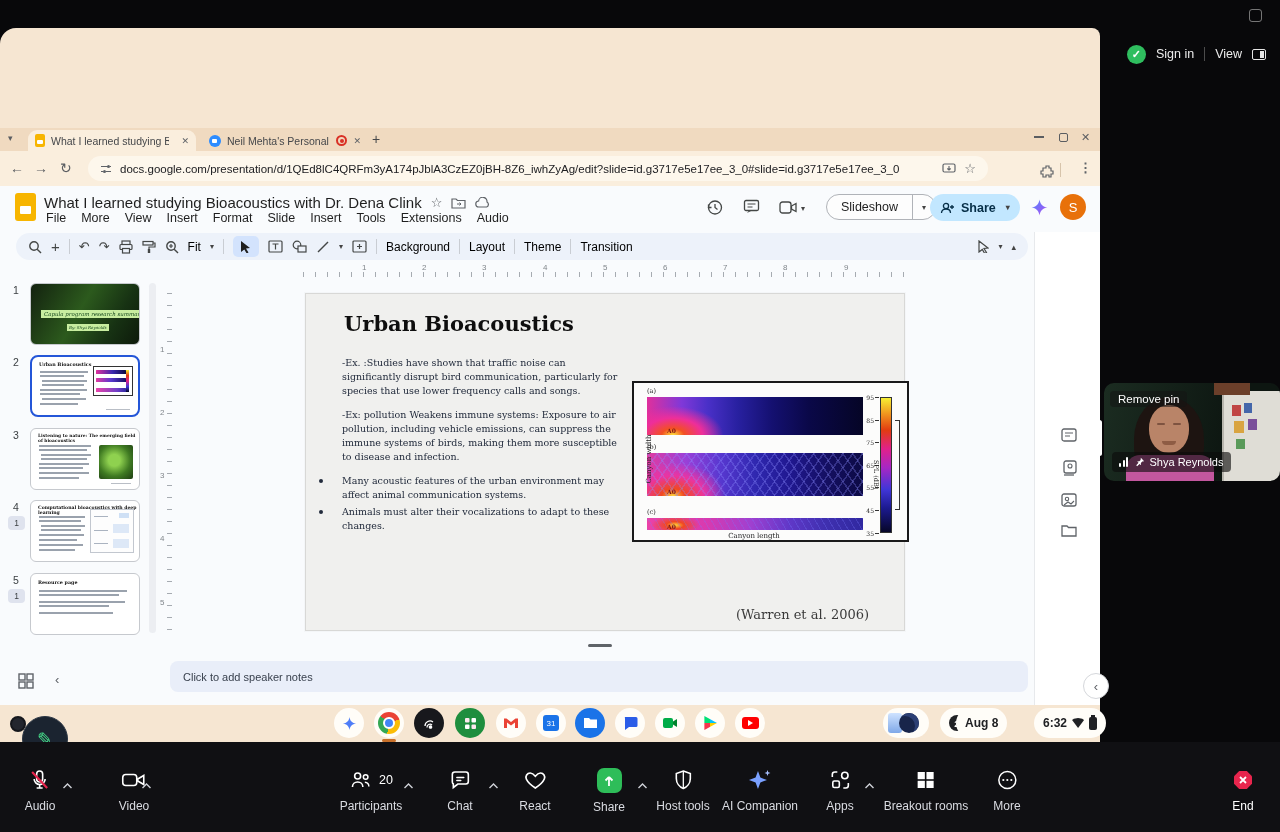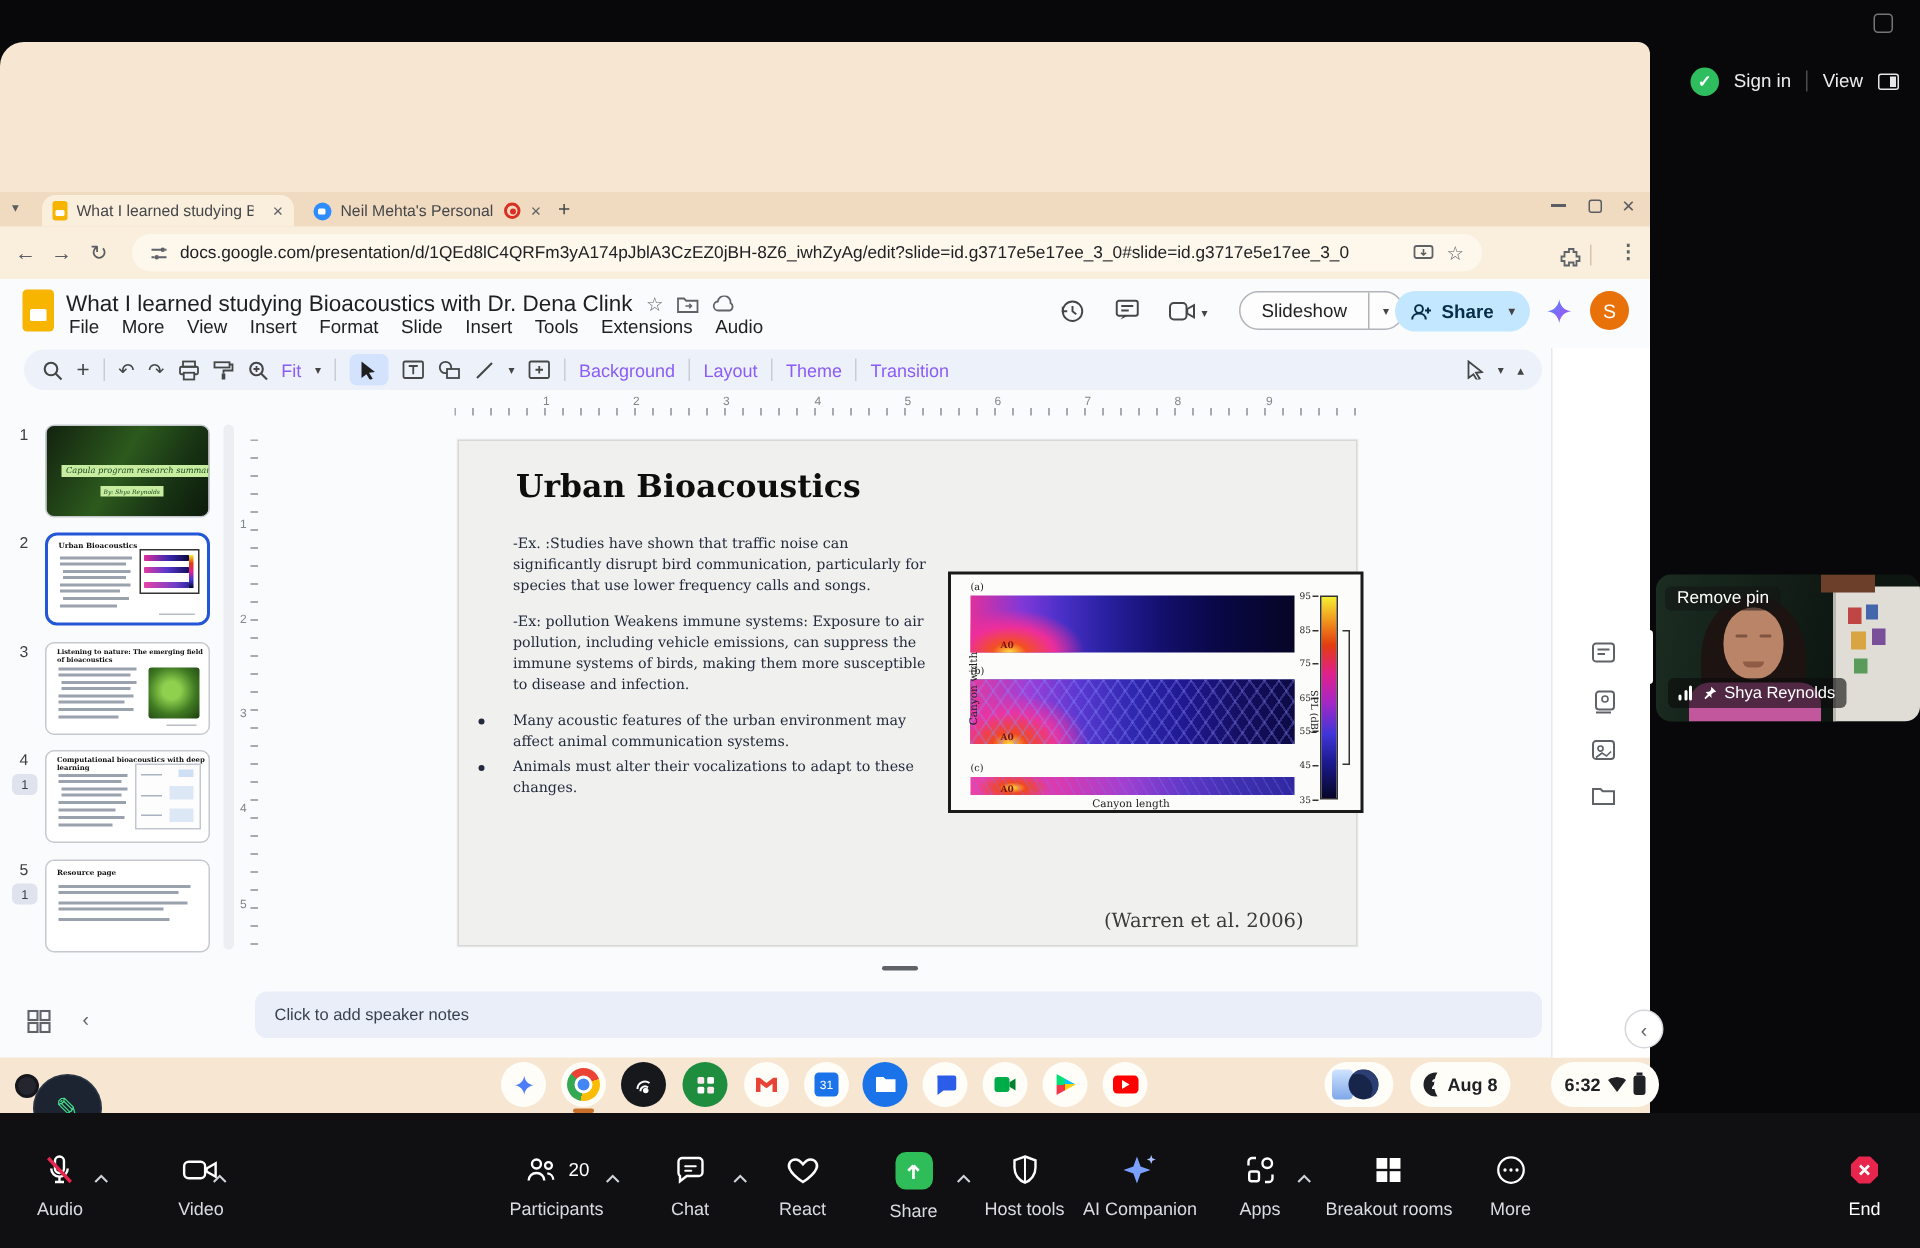--- a/index.html
+++ b/index.html
@@ -33,21 +33,21 @@
   .addrrow{left:0;top:151px;width:1100px;height:35px;background:#faeedd}
   .navic{color:#5a5d61;font-size:14px}
   .omni{left:88px;top:156px;width:900px;height:25px;background:#fdf7ec;border-radius:13px;display:flex;align-items:center;gap:8px;padding:0 12px;font-size:11.5px;color:#202124}
   .winctl{color:#5a5d61;font-size:11px}
 
   
   .slides-bg{left:0;top:186px;width:1100px;height:519px;background:#f9fbfd}
   .menu-row{gap:15px;font-size:12.5px;color:#1f1f1f}
   .tpill{left:16px;top:233px;width:1012px;height:27px;background:#edf2fa;border-radius:14px;display:flex;align-items:center;gap:9px;padding:0 12px}
   .tsep{width:1px;height:15px;background:#c9cdd3}
-  .tlab{font-size:12px;color:#8b5cf6}
+  .tlab{font-size:12px;color:#000000}
   .selpill{width:26px;height:21px;background:#d3e3fd;border-radius:5px;display:flex;align-items:center;justify-content:center}
   .caret{font-size:8px;color:#444}
   .pillbtn{height:26px;border:1px solid #b0b3b8;border-radius:14px;display:flex;align-items:center;background:#fdfdfd;font-size:12.5px;color:#1f1f1f}
   .sharebtn{height:27px;border-radius:14px;background:#c2e7ff;display:flex;align-items:center;gap:6px;padding:0 10px;font-size:12.5px;color:#062e47;font-weight:bold}
   .avatar{width:26px;height:26px;border-radius:50%;background:#e8710a;color:#fff;font-size:13px;display:flex;align-items:center;justify-content:center}
   .rulh{height:5px;background:repeating-linear-gradient(90deg,#a6abb1 0 1px,transparent 1px 12px)}
   .rulv{width:5px;background:repeating-linear-gradient(180deg,#a6abb1 0 1px,transparent 1px 12px)}
   .rnum{position:absolute;font-size:8px;color:#80868b}
 
   

